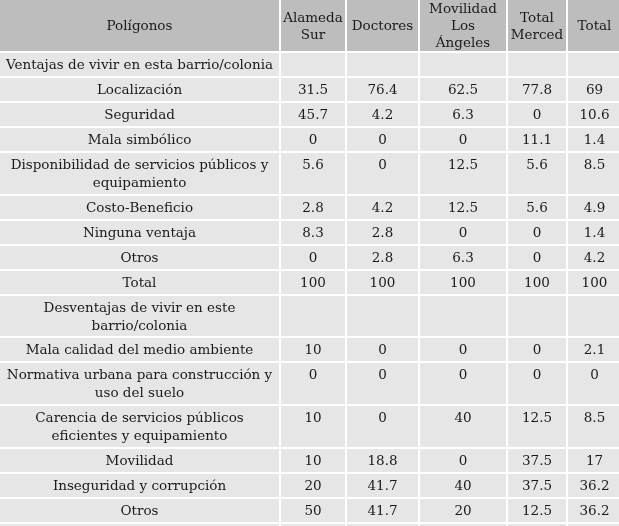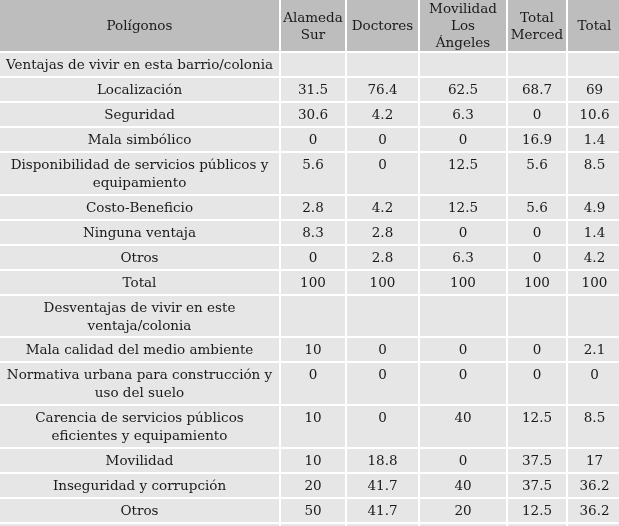--- a/index.html
+++ b/index.html
@@ -70,37 +70,37 @@
         <td></td>
         <td></td>
         <td></td>
         <td></td>
     </tr>
     <tr>
       <td class="lbl">Localización</td>
       <td class="num">31.5</td>
       <td class="num">76.4</td>
       <td class="num">62.5</td>
-      <td class="num">68.7</td>
+      <td class="num">77.8</td>
       <td class="num">69</td>
     </tr>
     <tr>
       <td class="lbl">Seguridad</td>
-      <td class="num">30.6</td>
+      <td class="num">45.7</td>
       <td class="num">4.2</td>
       <td class="num">6.3</td>
       <td class="num">0</td>
       <td class="num">10.6</td>
     </tr>
     <tr>
       <td class="lbl">Mala simbólico</td>
       <td class="num">0</td>
       <td class="num">0</td>
       <td class="num">0</td>
-      <td class="num">16.9</td>
+      <td class="num">11.1</td>
       <td class="num">1.4</td>
     </tr>
     <tr class="two">
       <td class="lbl">Disponibilidad de servicios públicos y equipamiento</td>
       <td class="num">5.6</td>
       <td class="num">0</td>
       <td class="num">12.5</td>
       <td class="num">5.6</td>
       <td class="num">8.5</td>
     </tr>
@@ -131,21 +131,21 @@
     <tr>
       <td class="lbl">Total</td>
       <td class="num">100</td>
       <td class="num">100</td>
       <td class="num">100</td>
       <td class="num">100</td>
       <td class="num">100</td>
     </tr>
 
     <tr>
-      <td class="lbl">Desventajas de vivir en este ventaja/colonia</td>
+      <td class="lbl">Desventajas de vivir en este barrio/colonia</td>
       <td></td>
         <td></td>
         <td></td>
         <td></td>
         <td></td>
     </tr>
     <tr>
       <td class="lbl">Mala calidad del medio ambiente</td>
       <td class="num">10</td>
       <td class="num">0</td>

